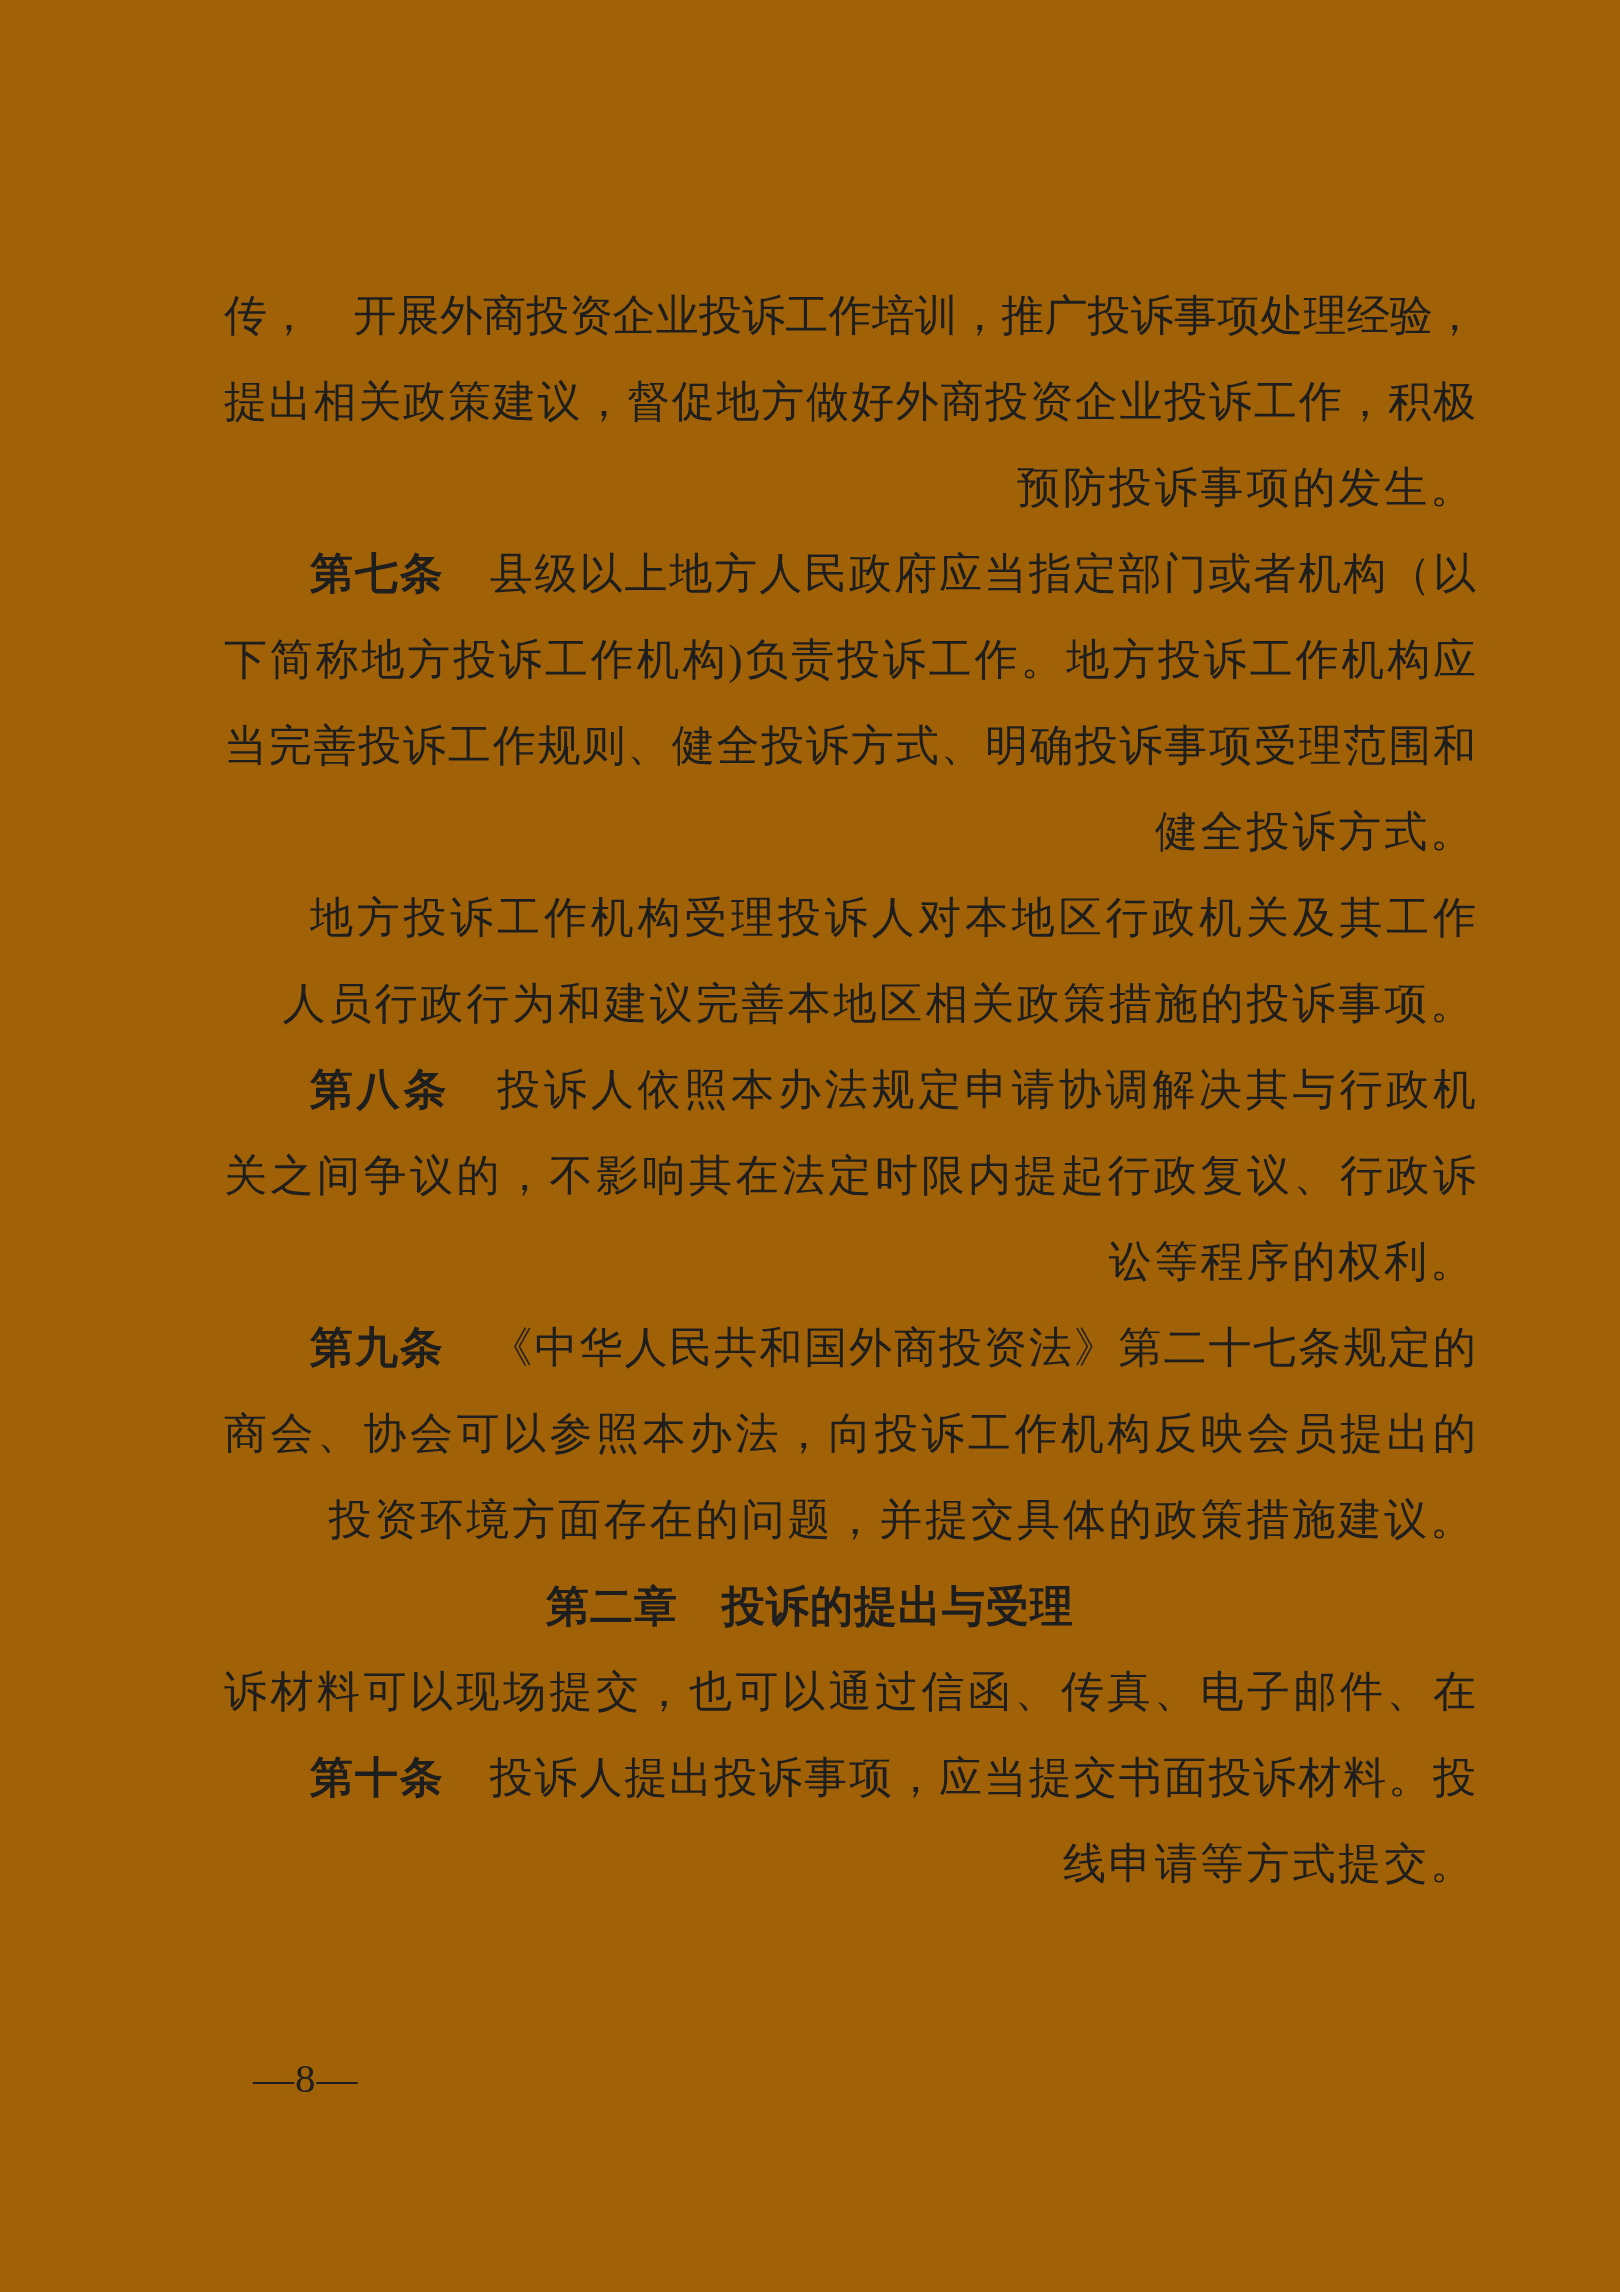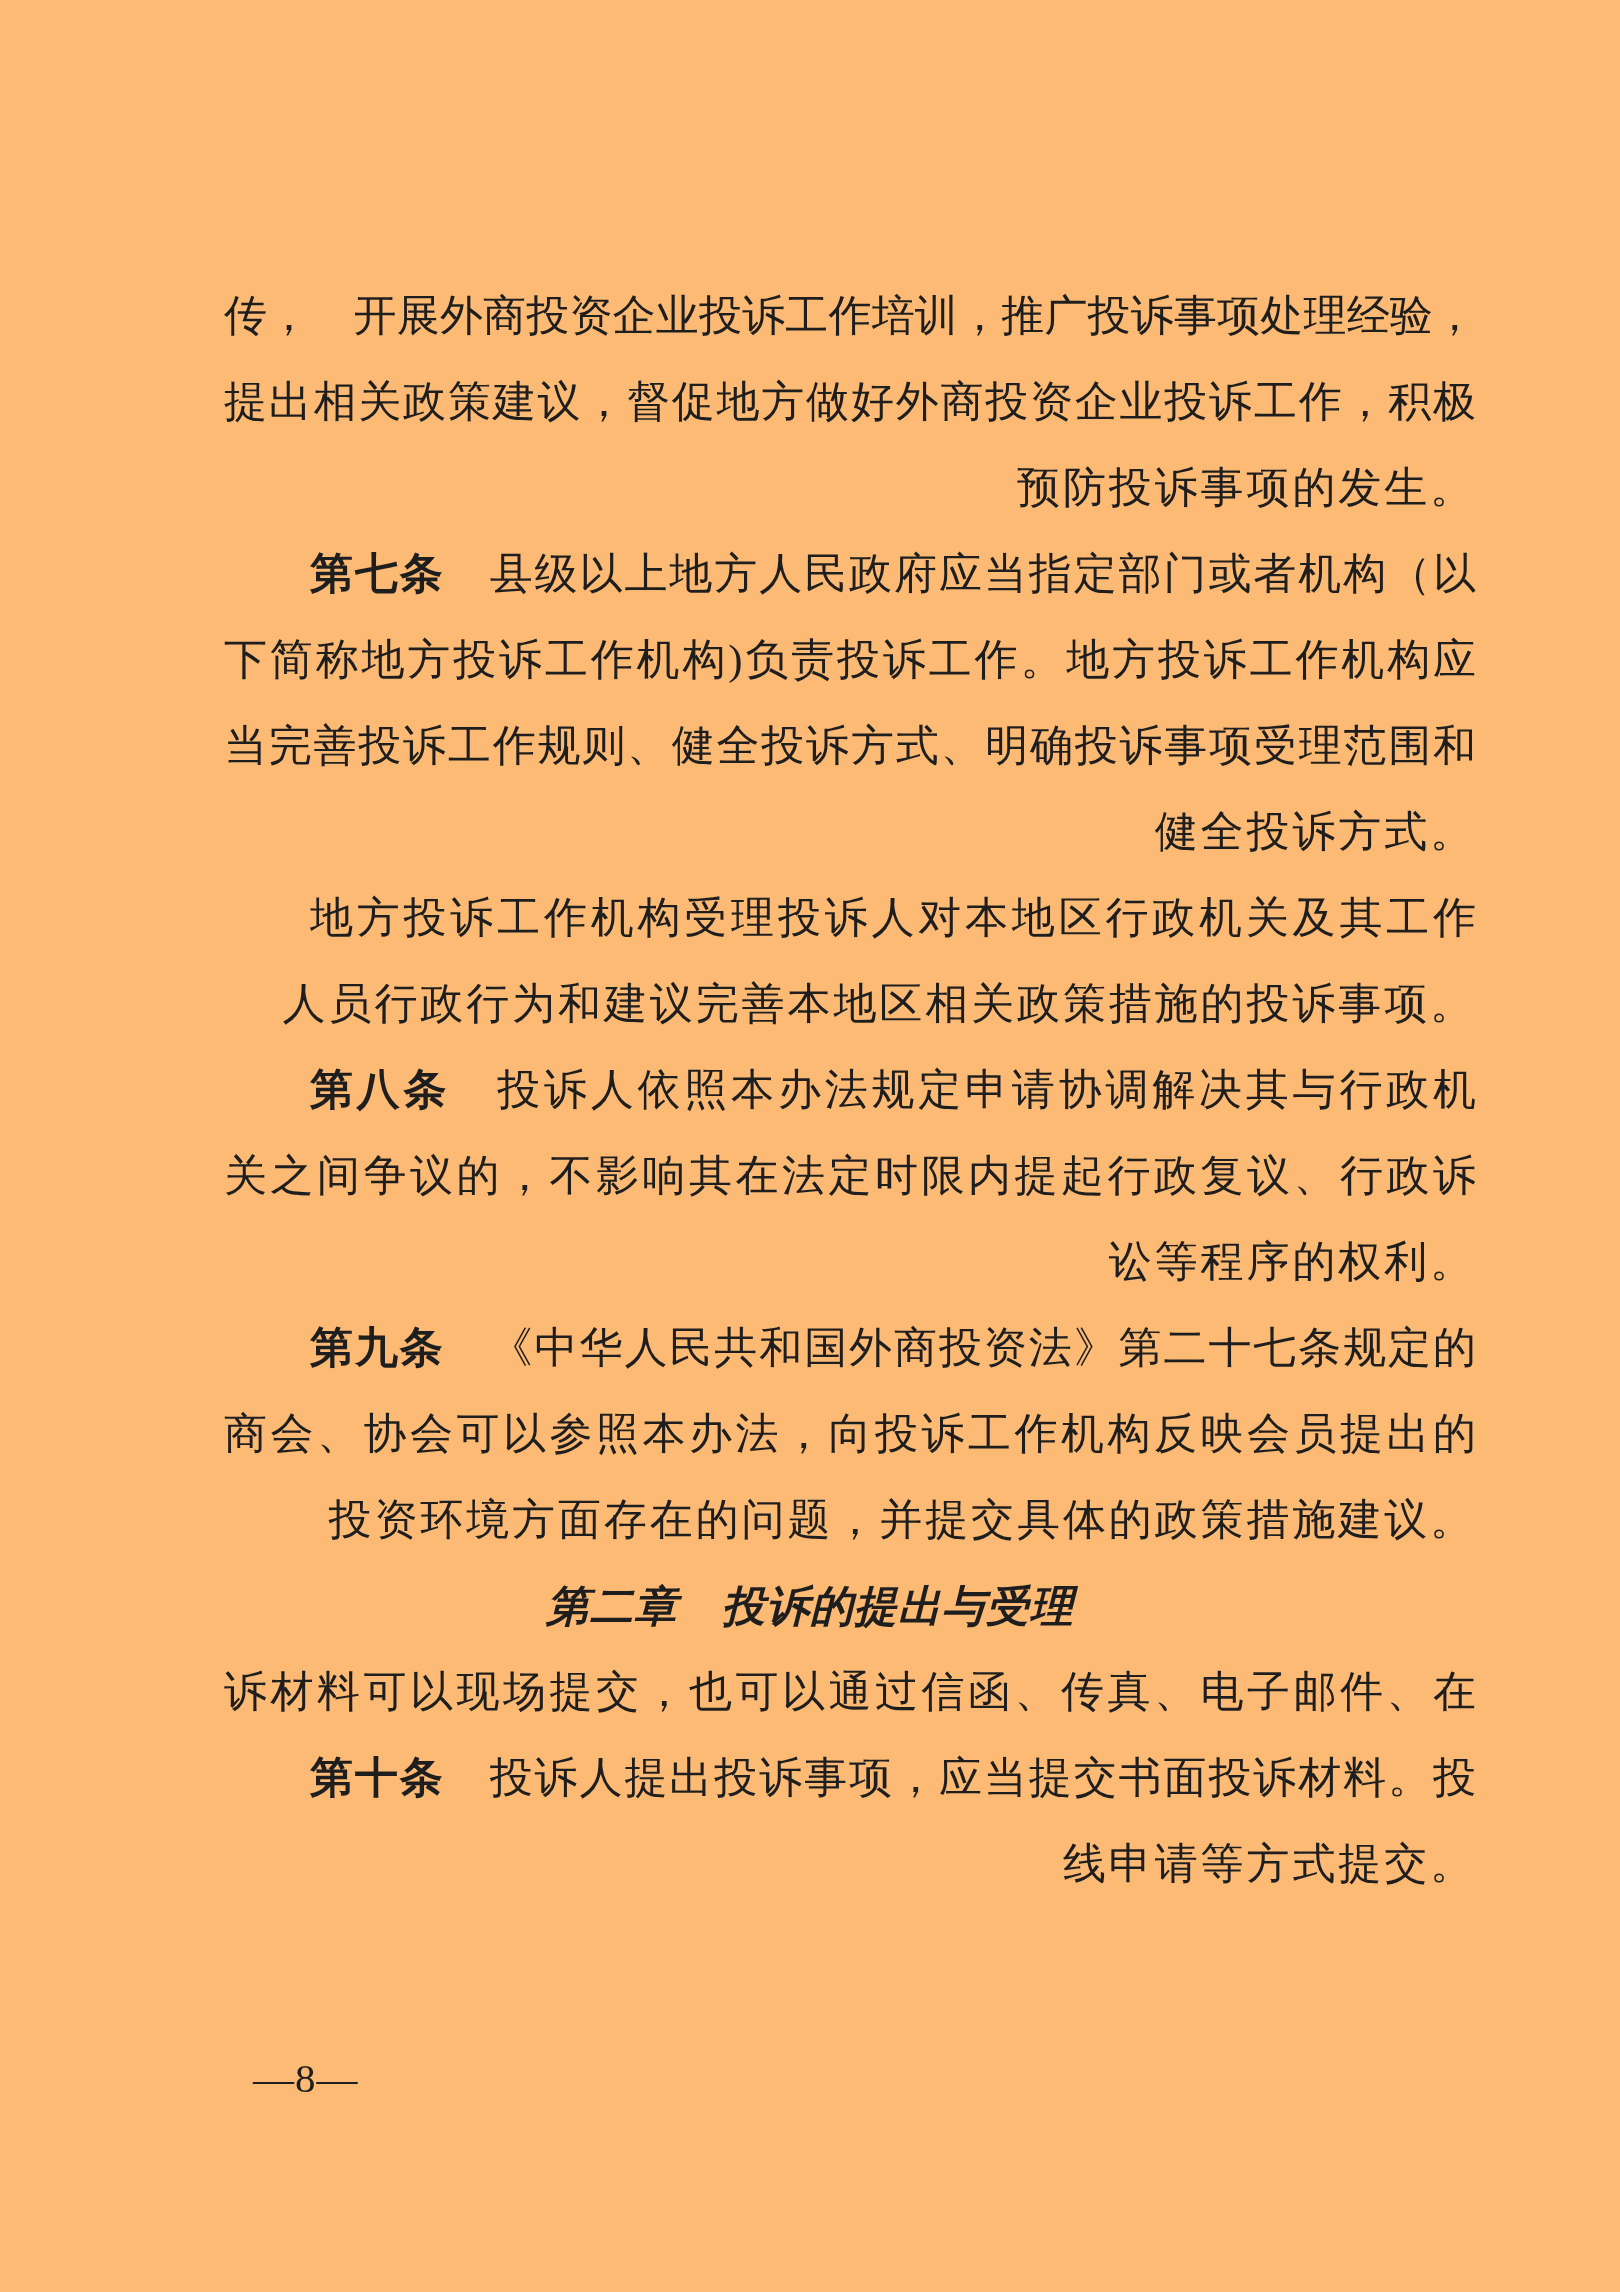--- a/index.html
+++ b/index.html
@@ -1,20 +1,20 @@
 <!DOCTYPE html>
 <html><head>
 <meta charset="utf-8">
 <style>
   html,body { margin:0; padding:0; background:#e8e8e8; }
   .page {
     position:relative;
     width:1620px; height:2293px;
     margin:0 auto;
-    background:#fdba74;
+    background:#a16207;
     font-family:"Liberation Serif", serif;
     color:#1e1e1e;
     overflow:hidden;
   }
   .textblock {
     position:absolute;
     left:224px; top:273px;
     width:1252px;
   }
   .line {
@@ -32,21 +32,21 @@
   }
   .indent { padding-left:86px; }
   .b { font-weight:bold; }
   .heading {
     position:relative;
     left:-40px;
     text-align:center;
     text-align-last:center;
     font-family:"Liberation Sans", sans-serif;
   }
-  .heading .b { font-weight:700; letter-spacing:1px;font-style:italic; }
+  .heading .b { font-weight:700; letter-spacing:1px; }
   .pagenum {
     position:absolute;
     left:253px; top:2056px;
     font-size:41px;
     line-height:45px;
     letter-spacing:1px;
     color:#1e1e1e;
   }
 </style>
 </head>

